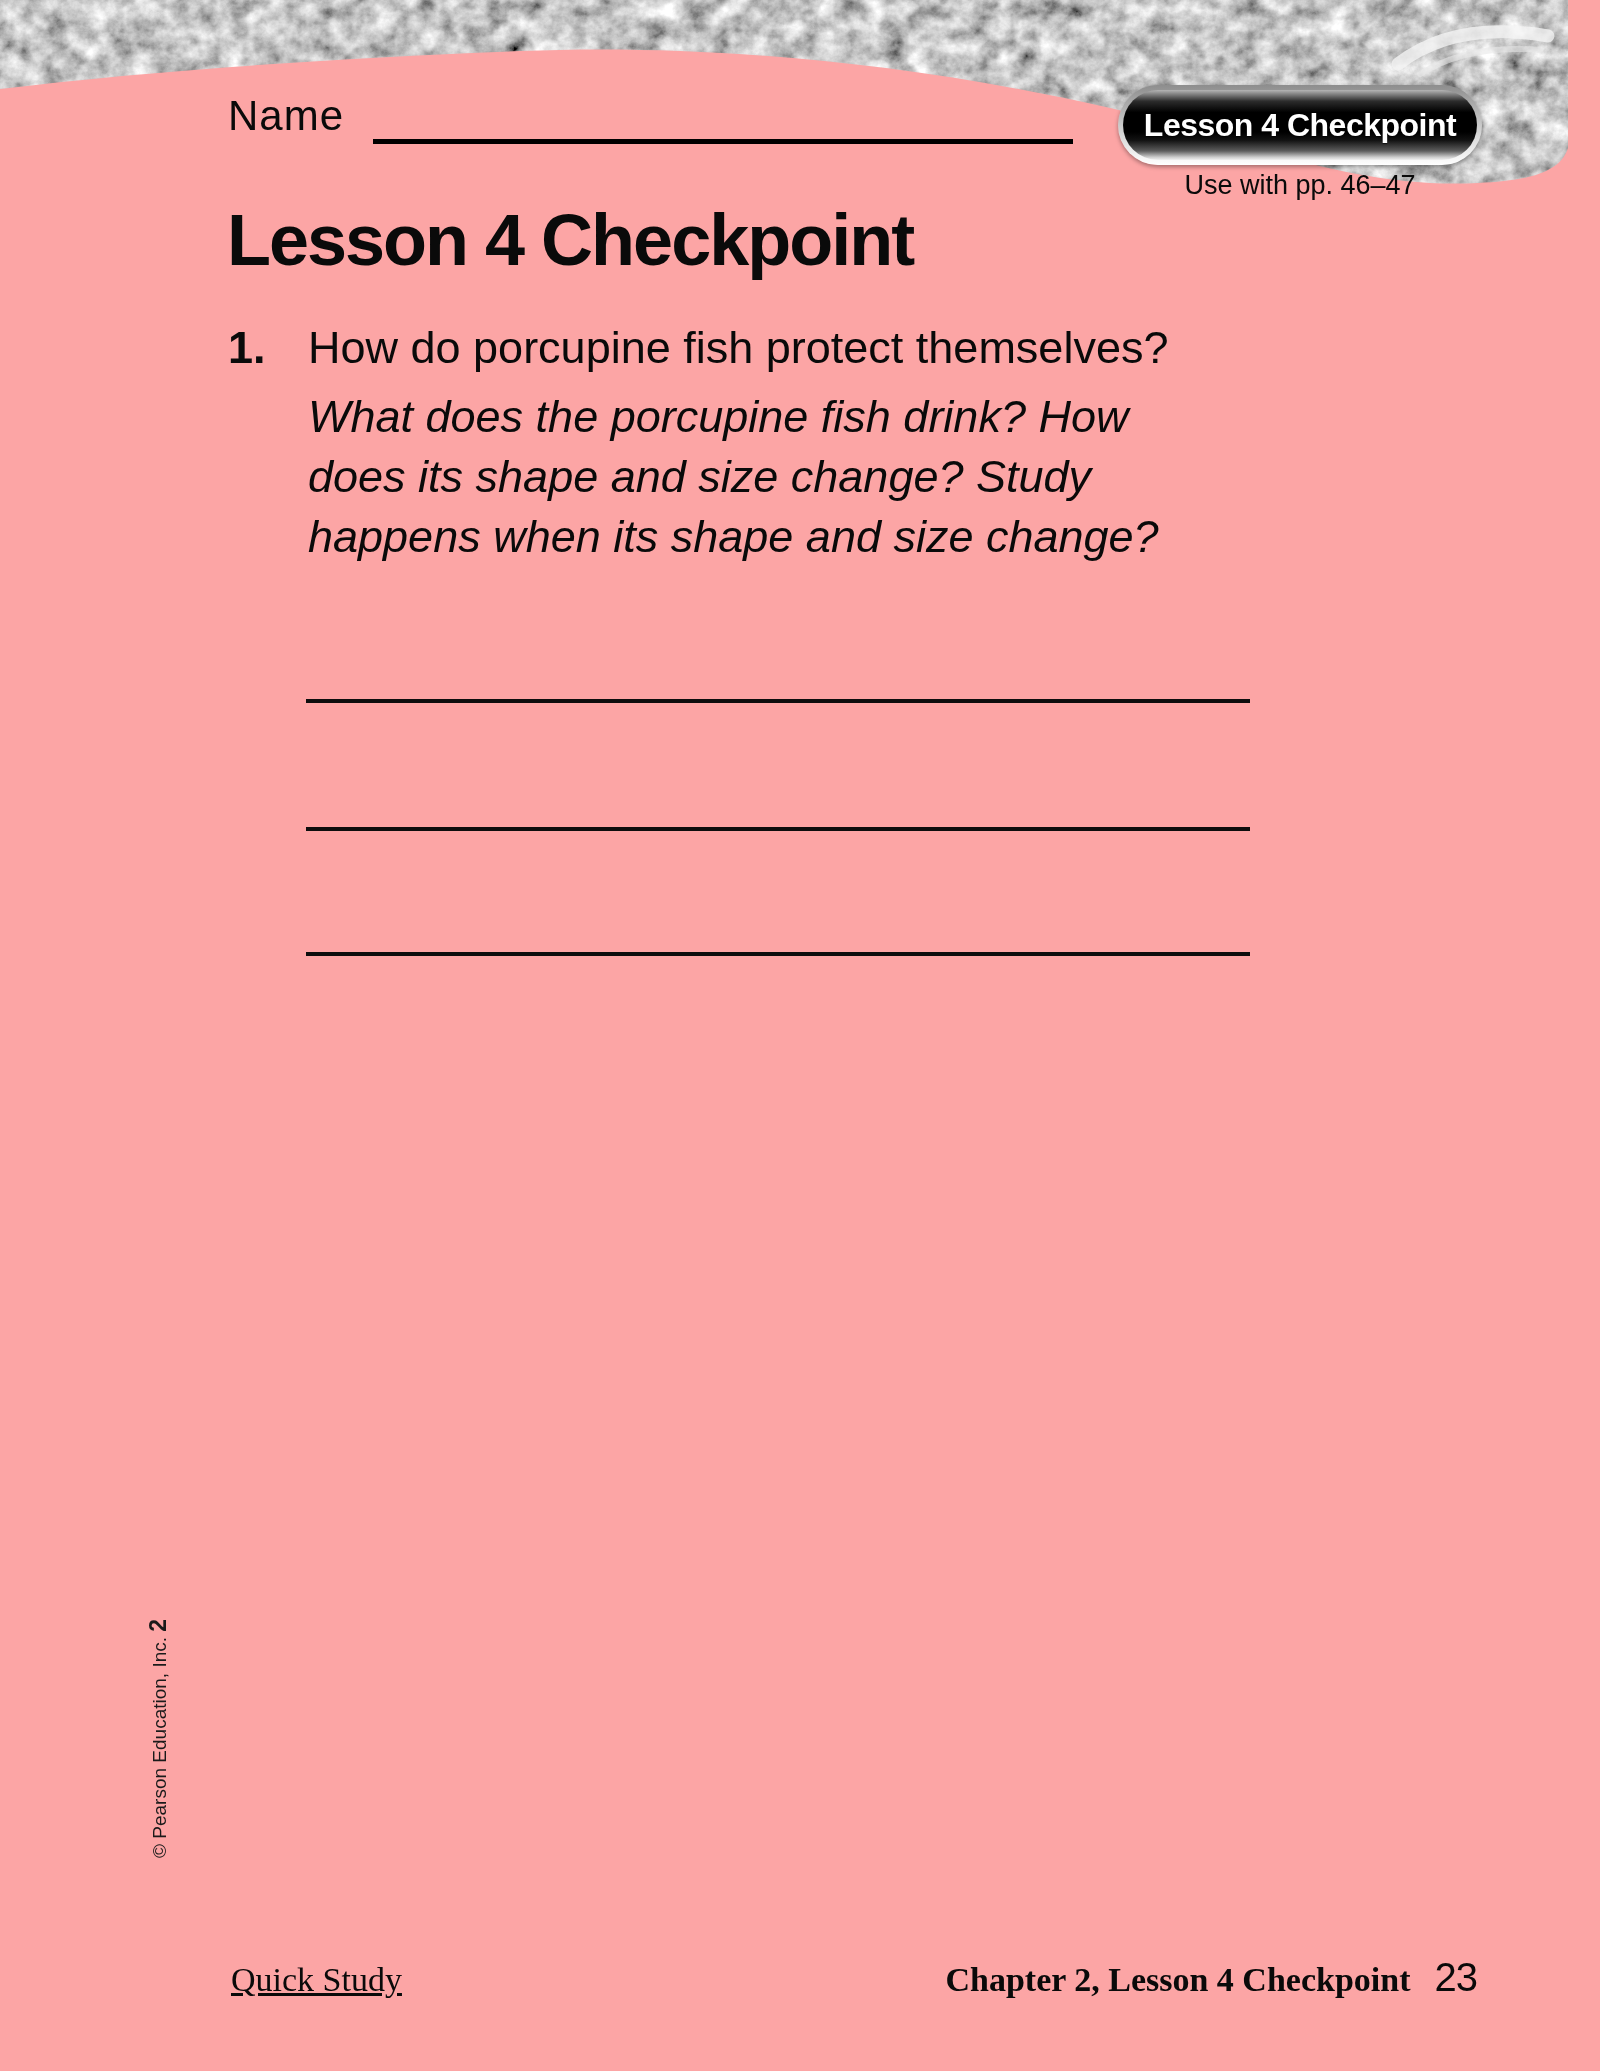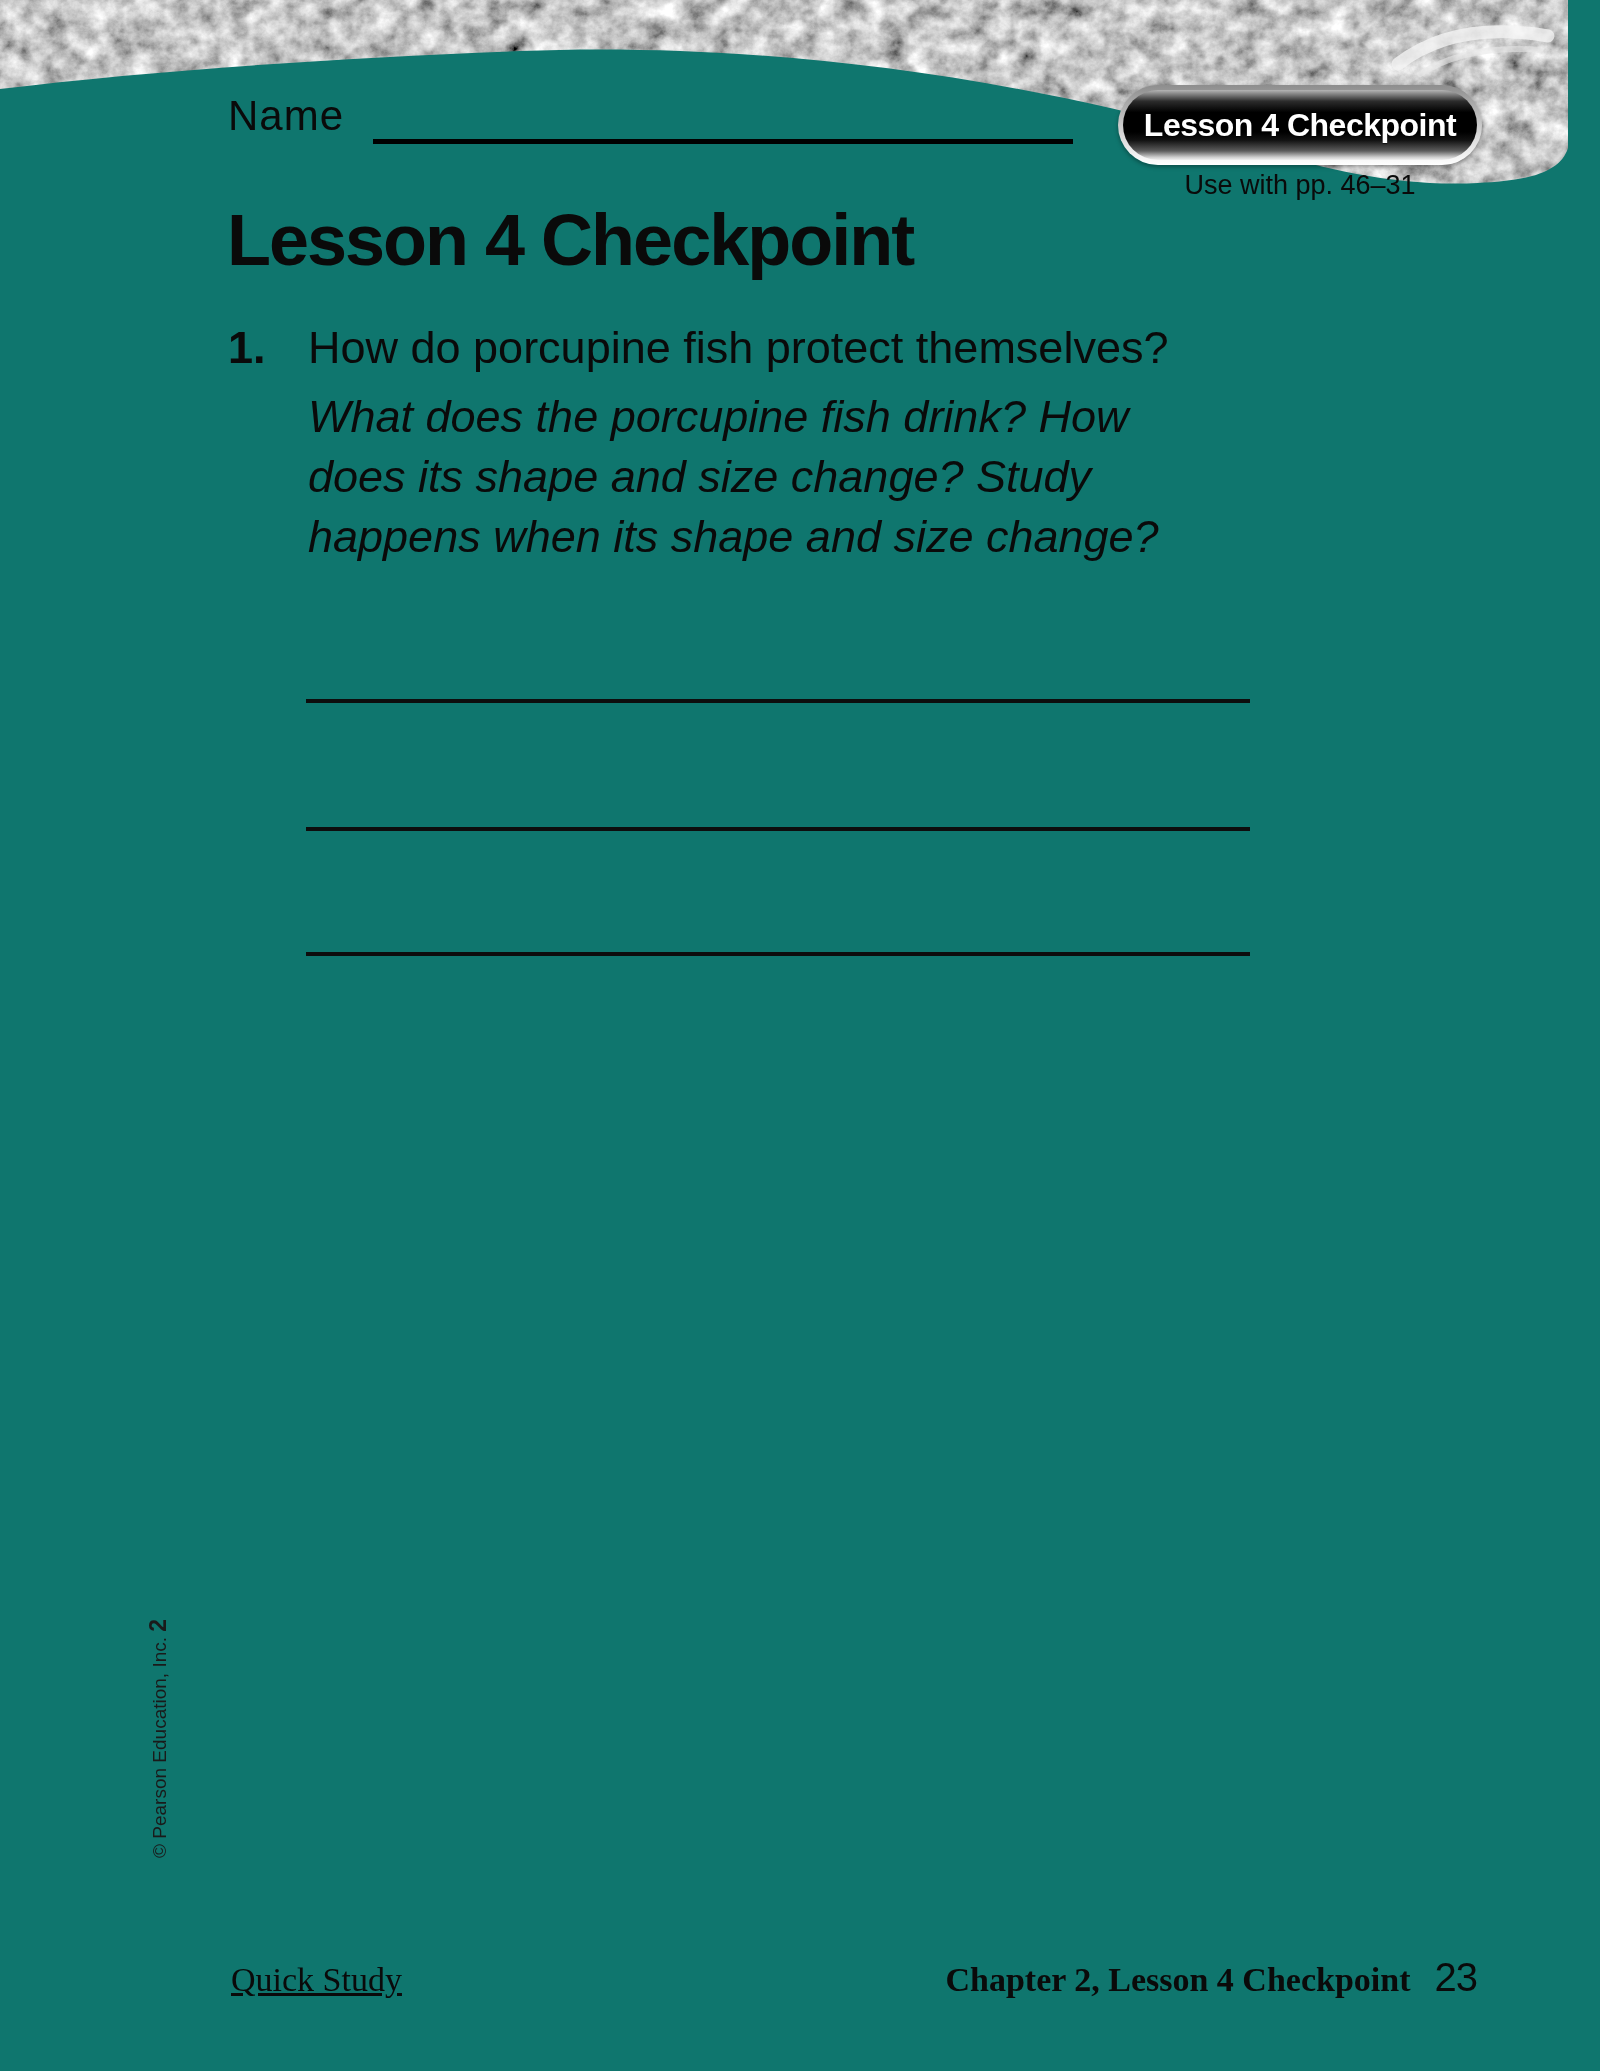--- a/index.html
+++ b/index.html
@@ -1,18 +1,18 @@
 <!DOCTYPE html>
 <html><head>
 <meta charset="utf-8">
 <style>
   html,body { margin:0; padding:0; background:#e5e5e5; }
   .page {
     position:relative; width:1600px; height:2071px;
-    background:#0f766e; overflow:hidden; margin:0 auto;
+    background:#fca5a5; overflow:hidden; margin:0 auto;
     font-family:"Liberation Sans", sans-serif; color:#0a0a0a;
   }
   
   .header-art { position:absolute; left:0; top:0; width:1600px; height:240px; }
   
   .name-label {
     position:absolute; left:228px; top:94px;
     font-size:42px; line-height:44px; font-weight:400; letter-spacing:1px;
   }
   .name-line {
@@ -114,21 +114,21 @@
   </svg>
 
   <span class="name-label">Name</span>
   <div class="name-line"></div>
 
   <div class="badge">
     <div class="badge-inner">
       <span class="badge-text">Lesson 4 Checkpoint</span>
     </div>
   </div>
-  <div class="use-with">Use with pp. 46–31</div>
+  <div class="use-with">Use with pp. 46–47</div>
 
   <h1 class="page-title">Lesson 4 Checkpoint</h1>
 
   <div class="q-number">1.</div>
   <div class="q-line1">How do porcupine fish protect themselves?</div>
   <div class="q-prompt">
     <div>What does the porcupine fish drink? How</div>
     <div>does its shape and size change? Study</div>
     <div>happens when its shape and size change?</div>
   </div>

